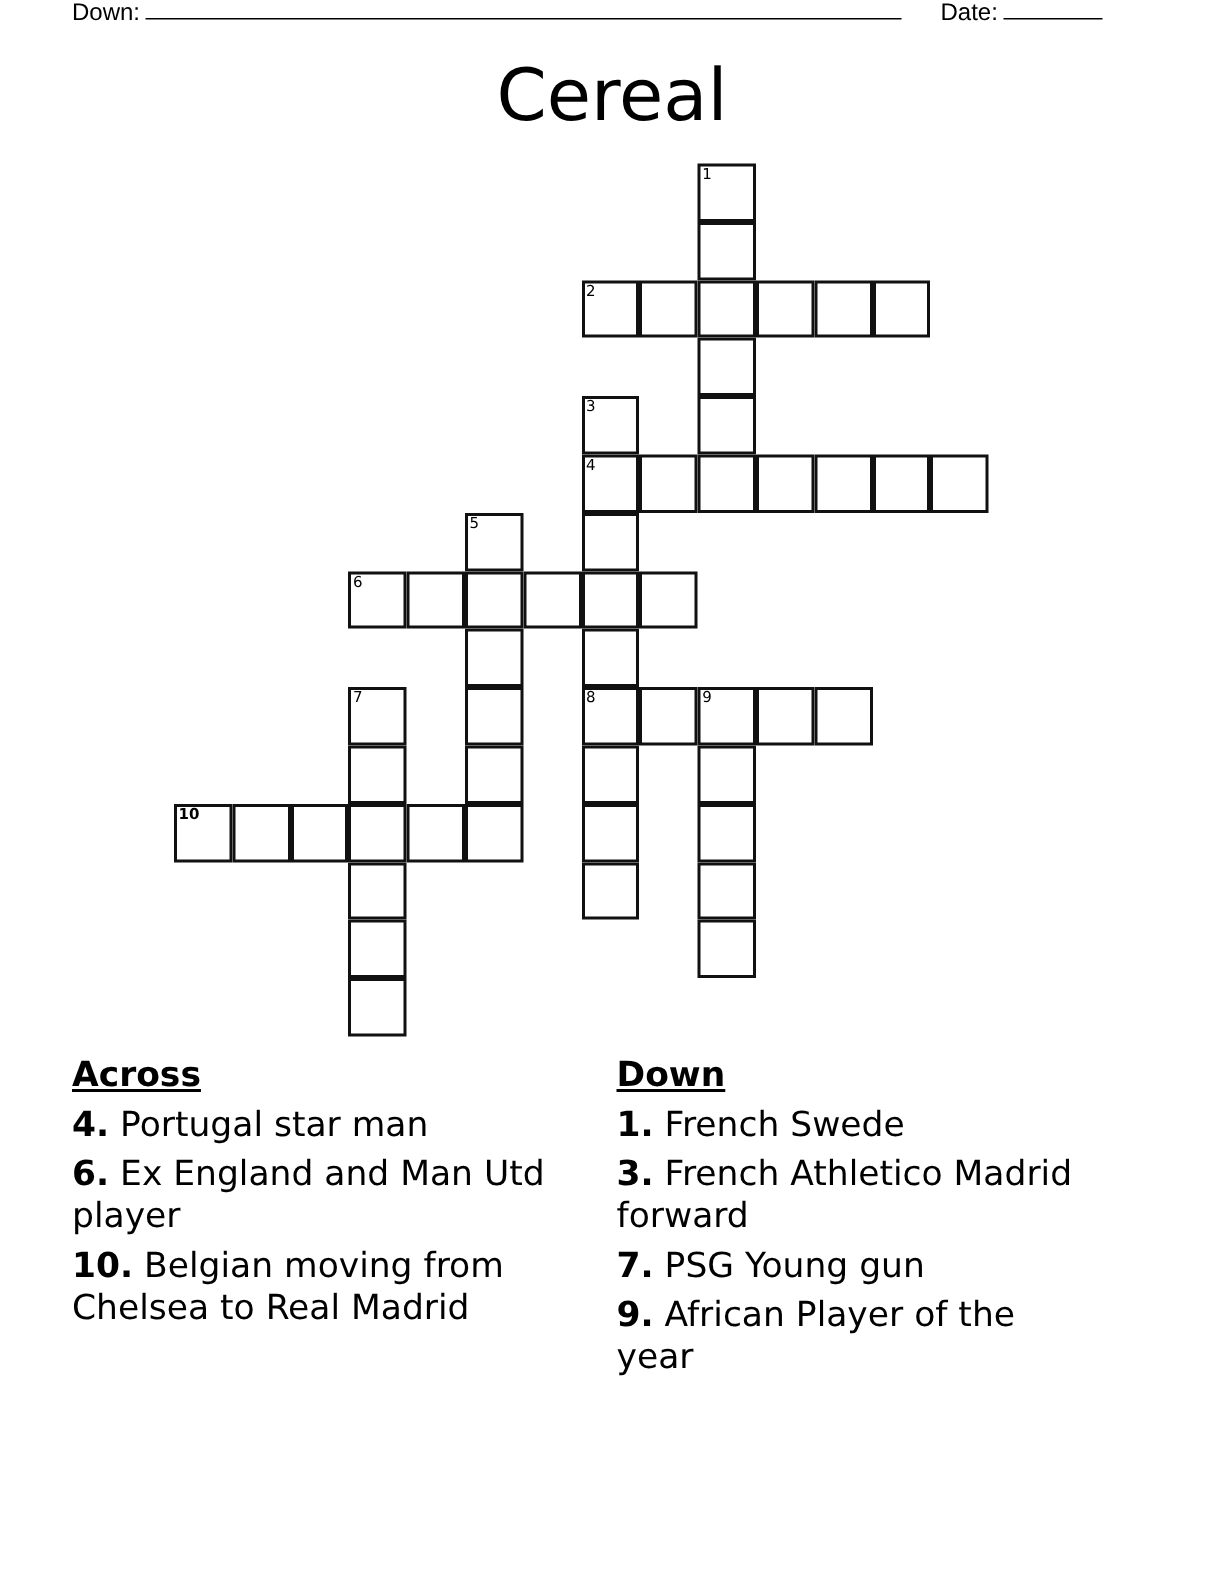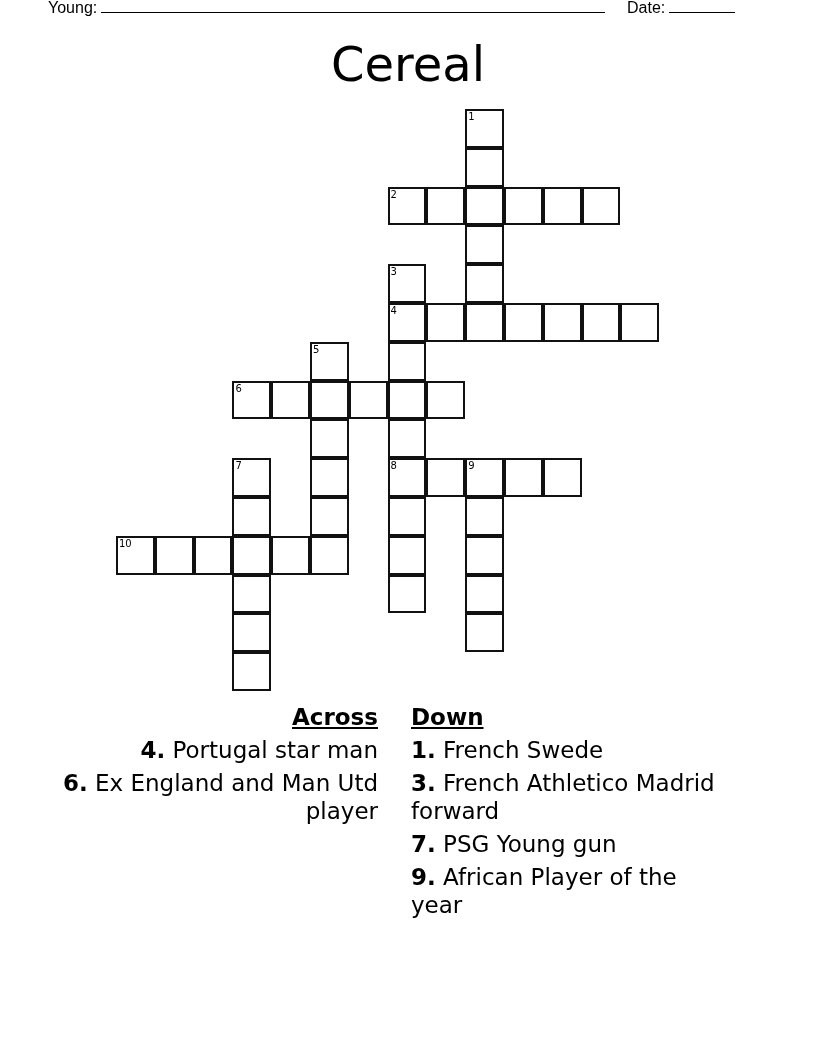--- a/index.html
+++ b/index.html
@@ -6,31 +6,31 @@
   body { width:816px; height:1056px; position:relative; overflow:hidden; color:#000; }
   .hdr { position:absolute; top:-2px; font-family:"Liberation Sans", sans-serif; font-size:16px; line-height:20px; white-space:nowrap; }
   .name-field { left:48px; }
   .date-field { left:627px; }
   .uline { display:inline-block; border-bottom:1px solid #000; height:14px; vertical-align:baseline; margin-left:4px; }
   .title { position:absolute; top:34px; left:0; width:816px; text-align:center; font-family:"DejaVu Sans", sans-serif; font-size:48px; line-height:60px; }
   .grid { position:absolute; left:117px; top:110px; width:544px; height:582px; }
   .cell { position:absolute; width:38.8px; height:38.8px; box-sizing:border-box; border:2px solid #111; background:#fff; margin-left:-1px; margin-top:-1px; }
   .cell .num { position:absolute; left:1px; top:0px; font-family:"DejaVu Sans", sans-serif; font-size:10px; line-height:12px; }
   .clues { position:absolute; top:703px; font-family:"DejaVu Sans", sans-serif; font-size:23px; line-height:28px; }
-  .clues.across { left:48px; width:330px;text-align:right; }
+  .clues.across { left:48px; width:330px; }
   .clues.down { left:411px; width:320px; }
   .clue-head { font-weight:bold; text-decoration:underline; margin-bottom:5px; }
   .clue { margin-bottom:5px; }
   .clue .n { font-weight:bold; }
 </style>
 </head>
 <body>
 
 <div class="hdr name-field">
-  <span>Young:</span><span class="uline" style="width:504px"></span>
+  <span>Down:</span><span class="uline" style="width:504px"></span>
 </div>
 <div class="hdr date-field">
   <span>Date:</span><span class="uline" style="width:66px"></span>
 </div>
 
 <div class="title">Cereal</div>
 
 <div class="grid" id="grid">
     <div class="cell" style="left: 349.2px; top: 0px;">
       <span class="num">1</span>
@@ -92,32 +92,33 @@
     <div class="cell" style="left: 310.4px; top: 349.2px;"></div>
     <div class="cell" style="left: 349.2px; top: 349.2px;">
       <span class="num">9</span>
     </div>
     <div class="cell" style="left: 388px; top: 349.2px;"></div>
     <div class="cell" style="left: 426.8px; top: 349.2px;"></div>
     <div class="cell" style="left: 349.2px; top: 388px;"></div>
     <div class="cell" style="left: 349.2px; top: 426.8px;"></div>
     <div class="cell" style="left: 349.2px; top: 465.6px;"></div>
     <div class="cell" style="left: 349.2px; top: 504.4px;"></div>
-    <div class="cell" style="left: 0px; top: 426.8px;">
+    <div class="cell" style="left: 0px; top: 426.8px; font-weight: bold;">
       <span class="num">10</span>
     </div>
     <div class="cell" style="left: 38.8px; top: 426.8px;"></div>
     <div class="cell" style="left: 77.6px; top: 426.8px;"></div>
     <div class="cell" style="left: 155.2px; top: 426.8px;"></div>
   </div>
 
 <div class="clues across">
   <div class="clue-head">Across</div>
   <div class="clue"><span class="n">4.</span> <span>Portugal star man</span></div>
   <div class="clue"><span class="n">6.</span> <span>Ex England and Man Utd player</span></div>
+  <div class="clue"><span class="n">10.</span> <span>Belgian moving from Chelsea to Real Madrid</span></div>
 </div>
 
 <div class="clues down">
   <div class="clue-head">Down</div>
   <div class="clue"><span class="n">1.</span> <span>French Swede</span></div>
   <div class="clue"><span class="n">3.</span> <span>French Athletico Madrid forward</span></div>
   <div class="clue"><span class="n">7.</span> <span>PSG Young gun</span></div>
   <div class="clue"><span class="n">9.</span> <span>African Player of the year</span></div>
 </div>
 

